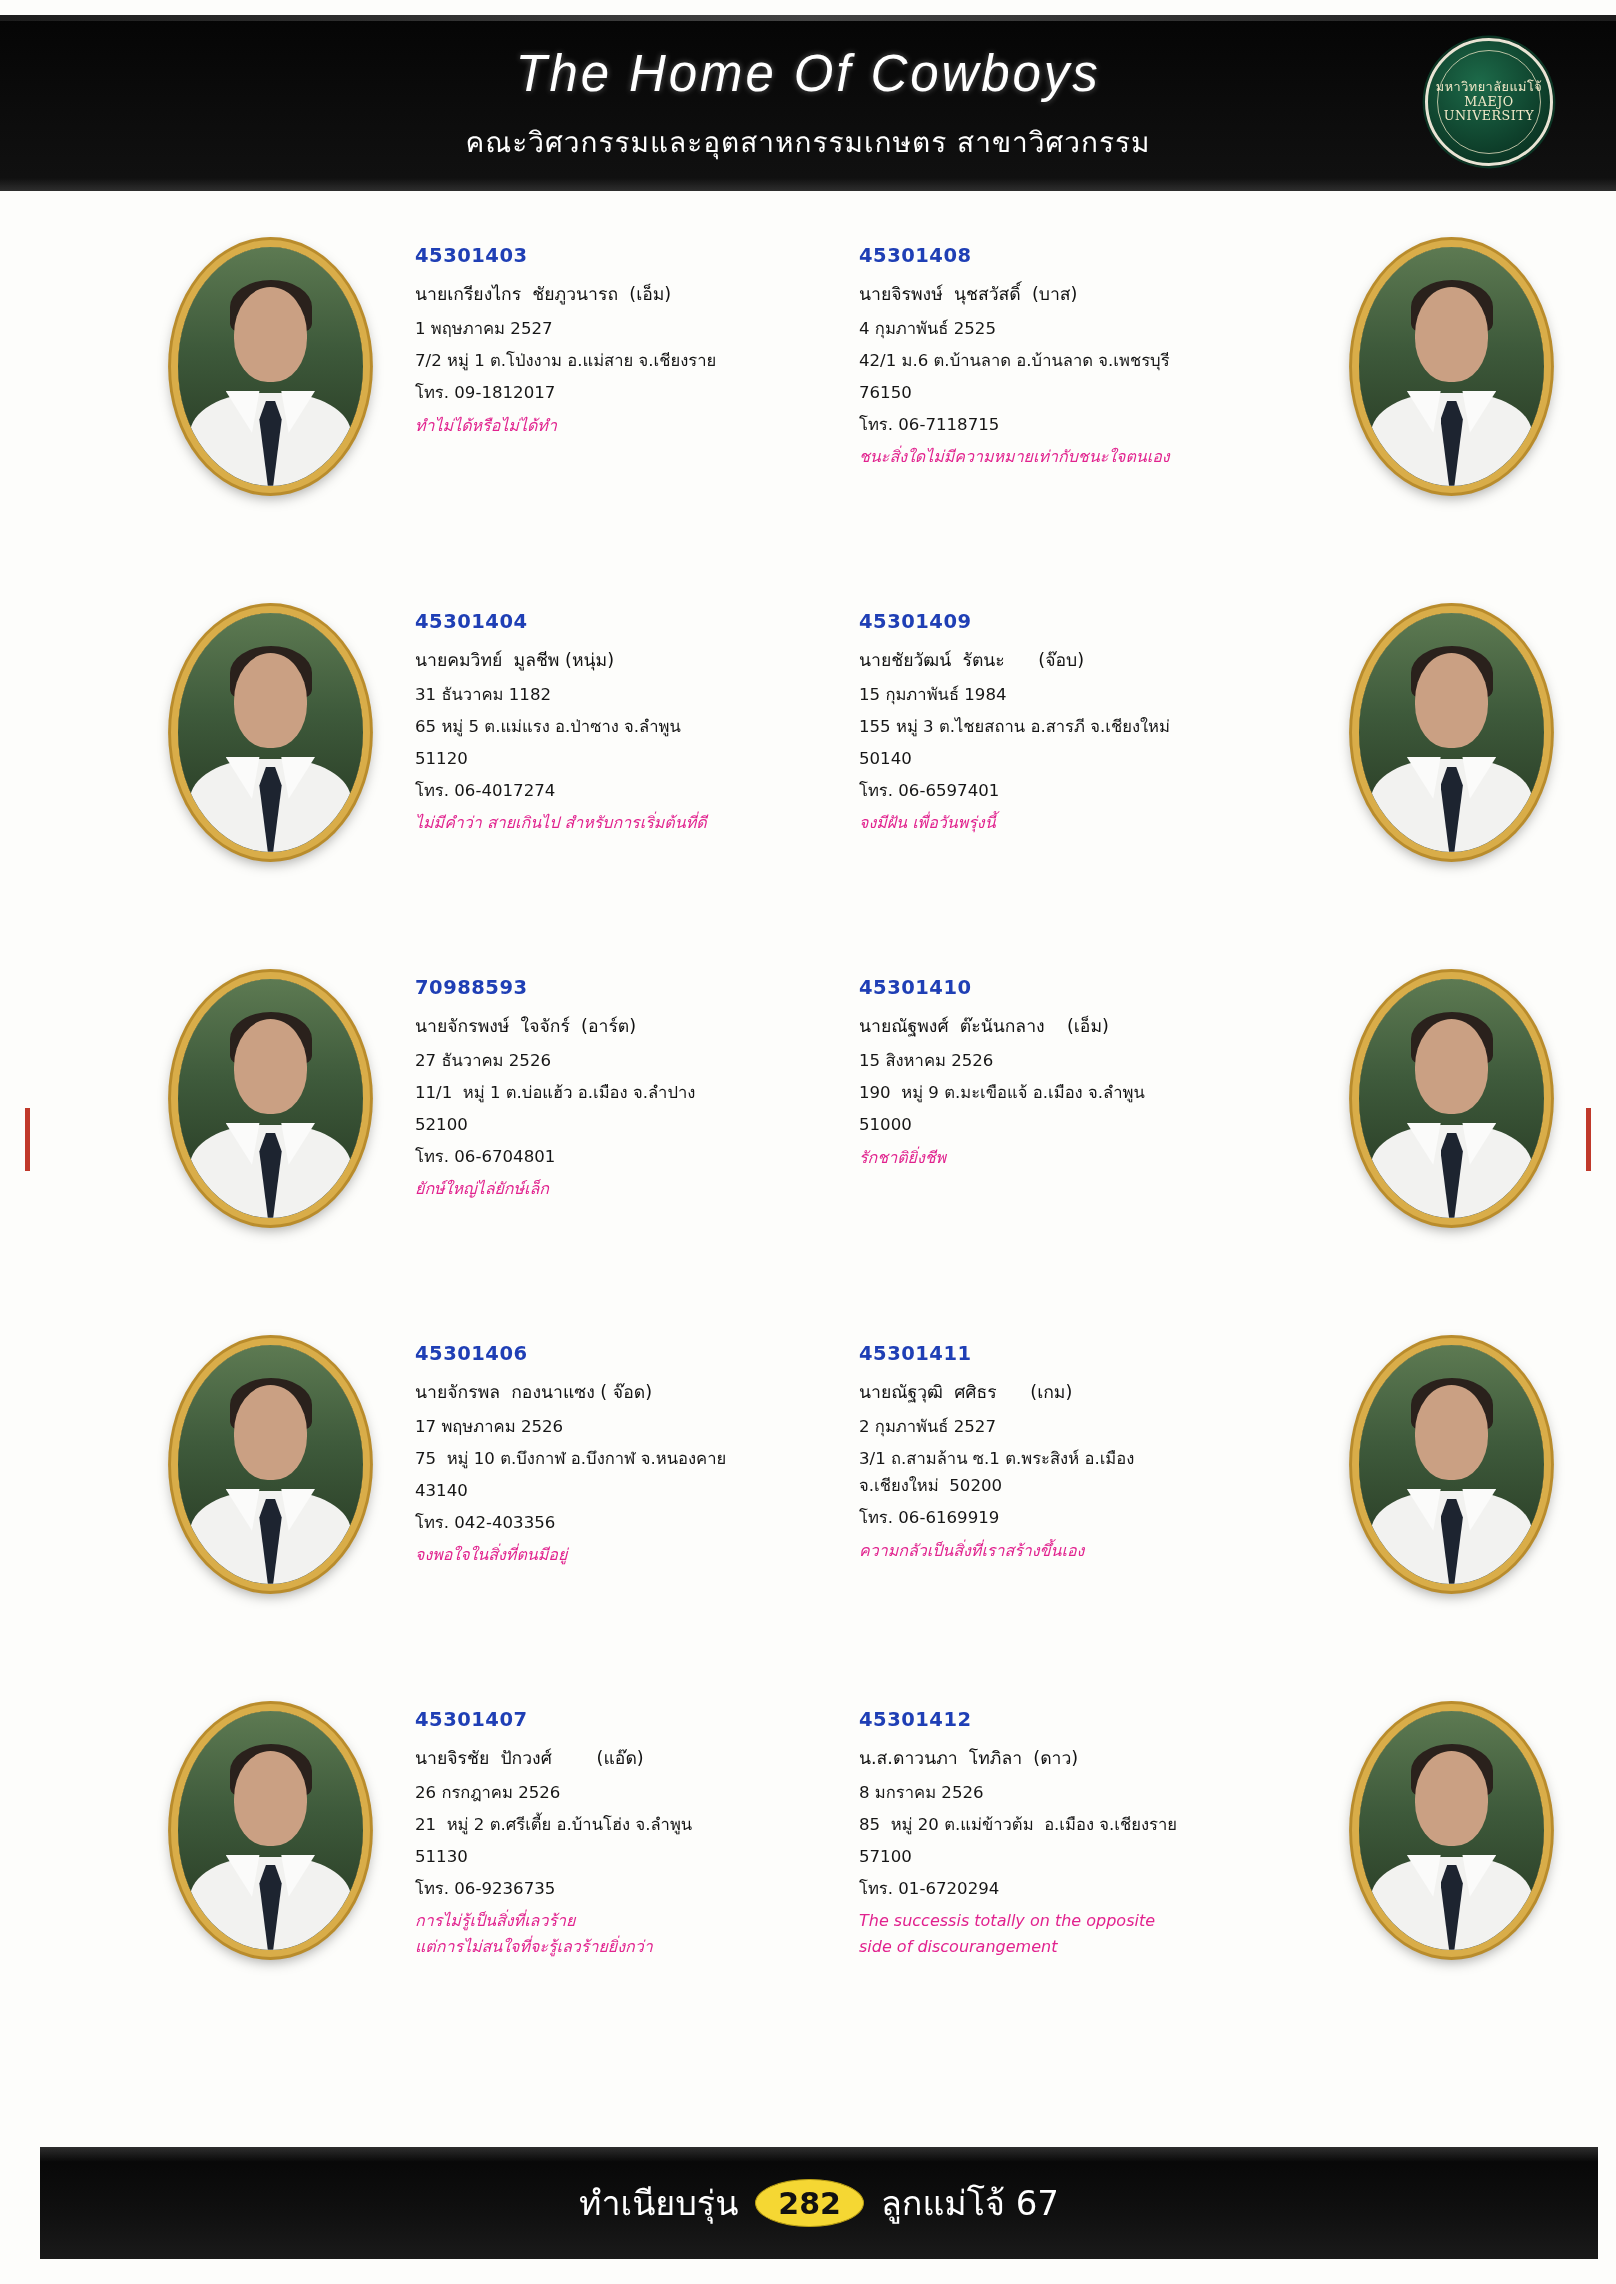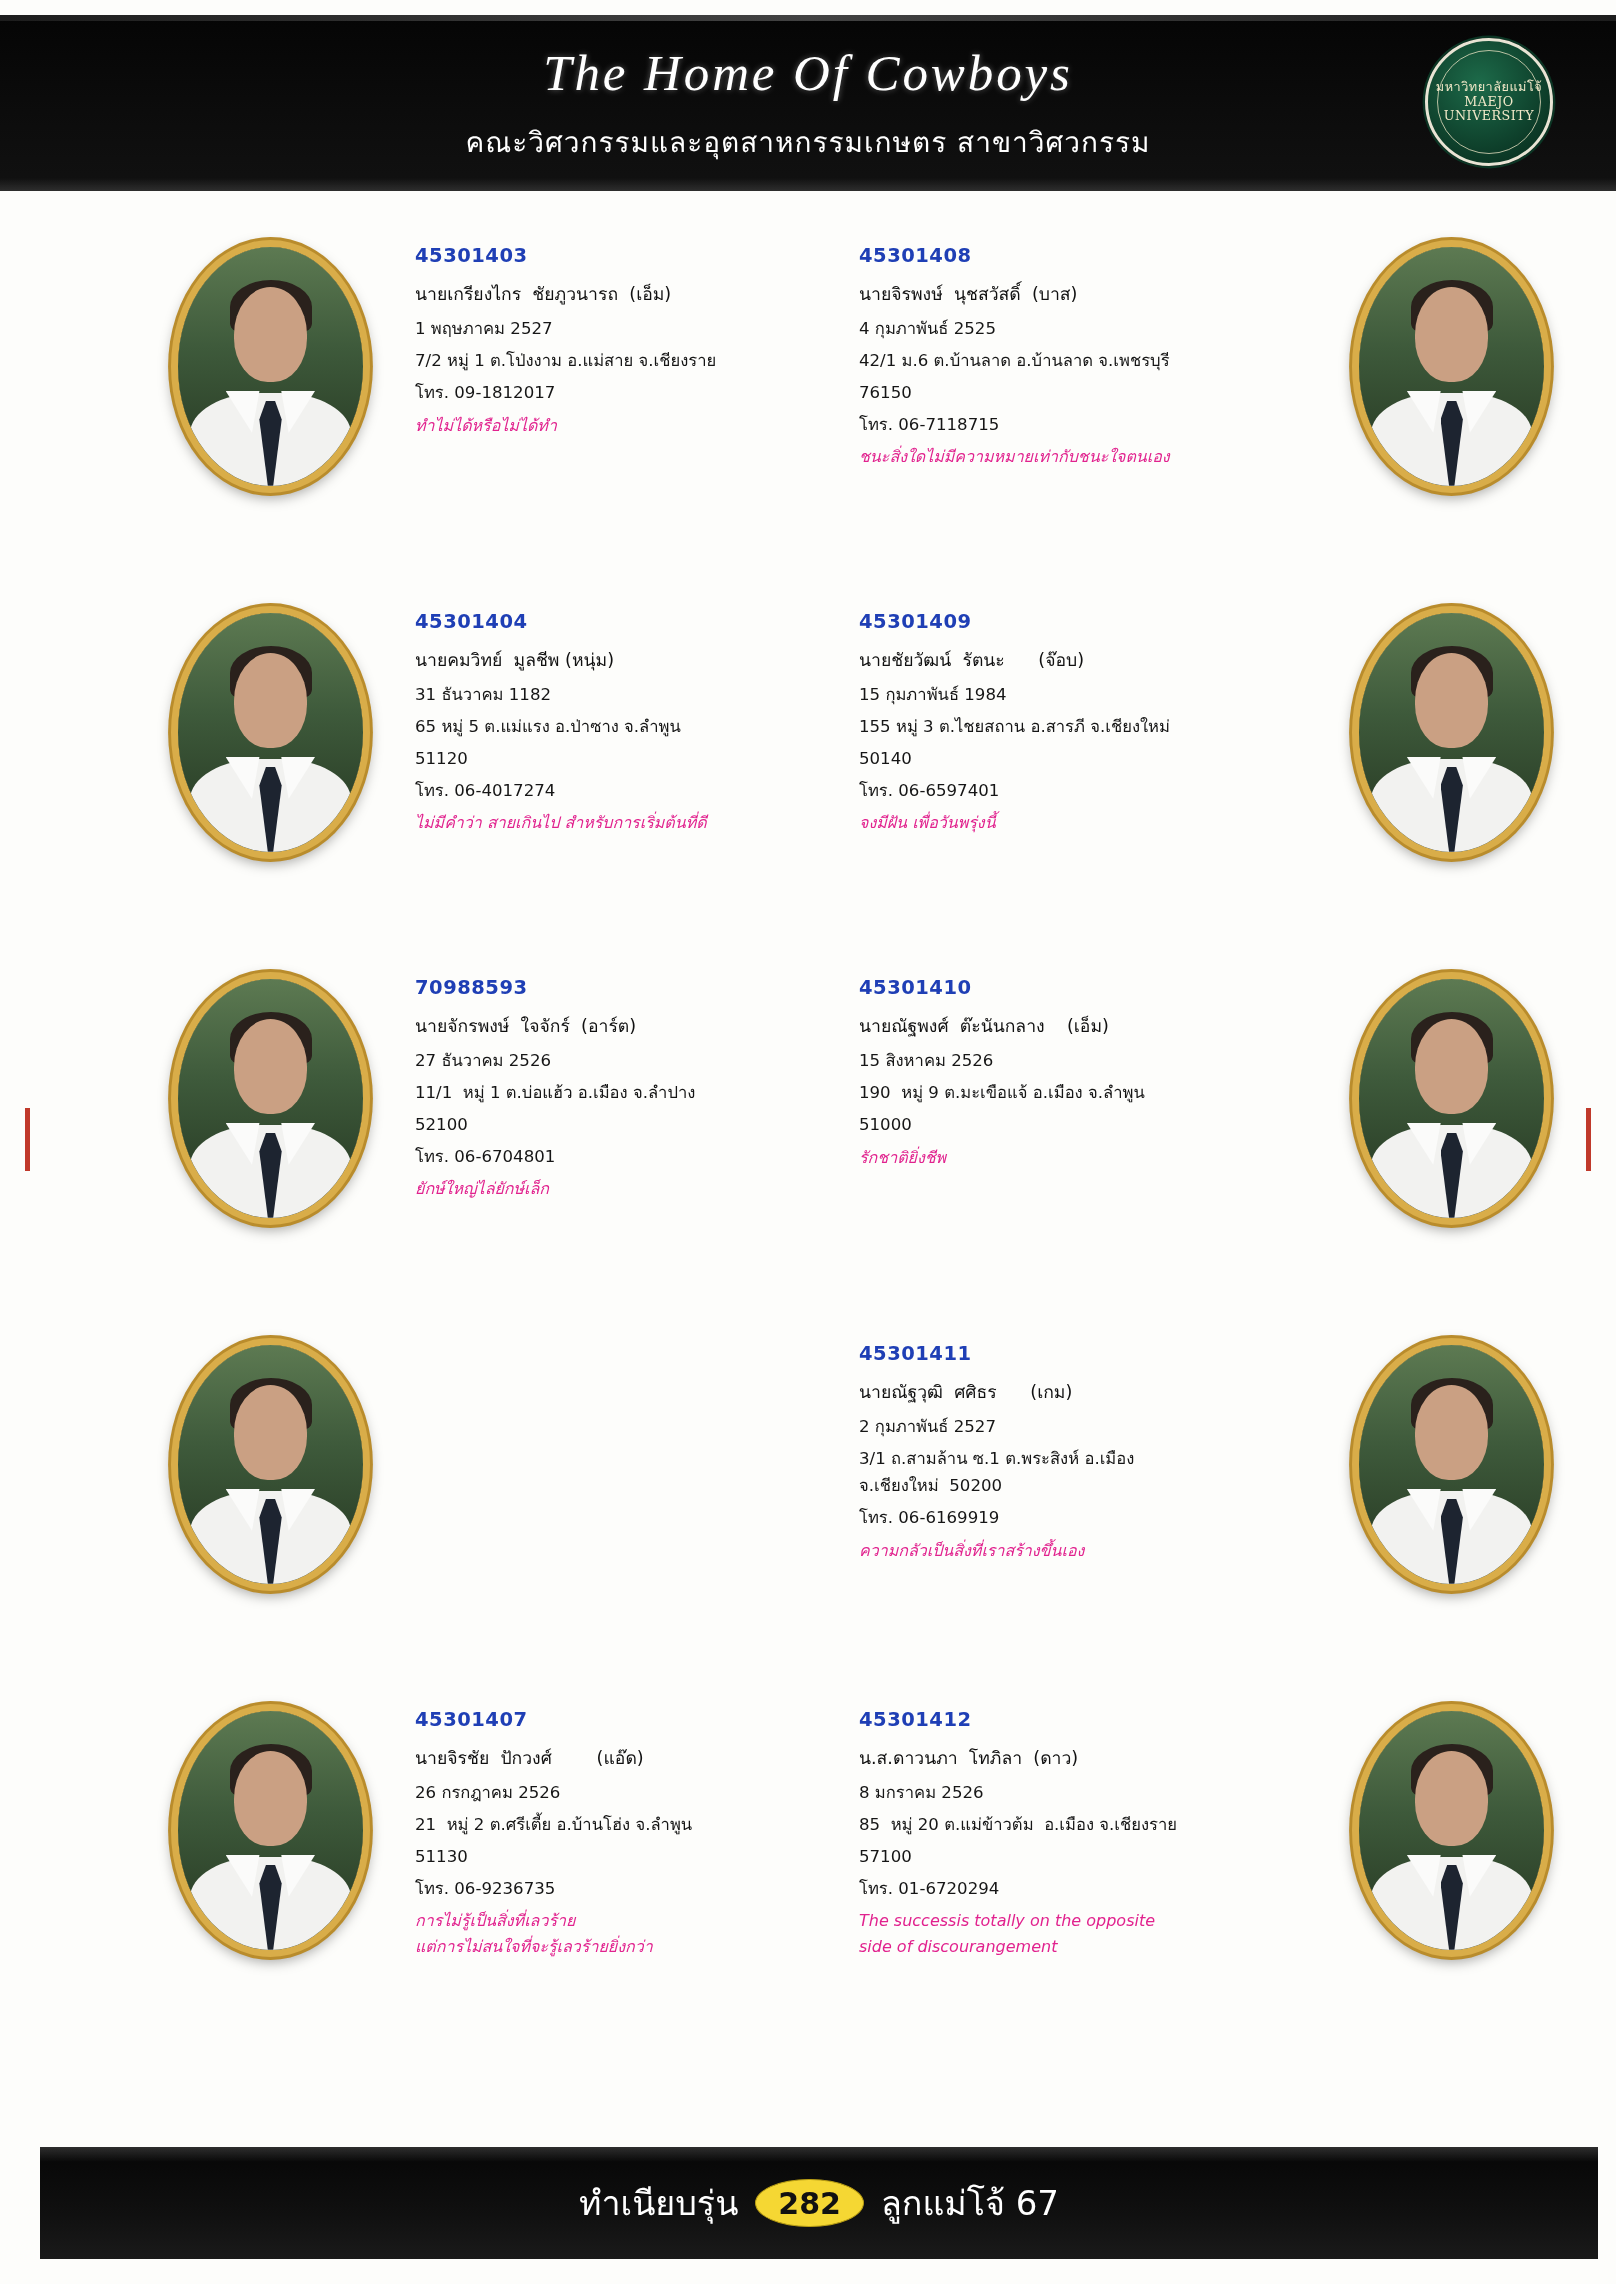--- a/index.html
+++ b/index.html
@@ -56,21 +56,21 @@
     background: linear-gradient(90deg,#2d2d2d,#6b6b6b,#2d2d2d);
     opacity: .6;
   }
   .header-title {
     position: absolute;
     left: 0;
     top: 29px;
     width: 1616px;
     text-align: center;
     color: #ffffff;
-    font-family: Liberation Serif, serif;
+    font-family: Liberation Sans, sans-serif;
     font-size: 51px;
     font-style: italic;
     letter-spacing: 2.9px;
     text-shadow: 0 0 6.8px rgba(255,255,255,.35);
   }
   .header-sub {
     position: absolute;
     left: 0;
     top: 105px;
     width: 1616px;
@@ -446,20 +446,29 @@
         <div class="portrait">
           <div class="photo">
               <div class="ph-body"></div>
               <div class="ph-collar-l"></div>
               <div class="ph-collar-r"></div>
               <div class="ph-tie"></div>
               <div class="ph-hair"></div>
               <div class="ph-head"></div>
             </div>
         </div>
+        <div class="info">
+          <div class="student-id">45301406</div>
+          <div class="student-name">นายจักรพล  กองนาแซง ( จ๊อด)</div>
+          <div class="line">17 พฤษภาคม 2526</div>
+          <div class="line">75  หมู่ 10 ต.บึงกาฬ อ.บึงกาฬ จ.หนองคาย</div>
+          <div class="line">43140</div>
+          <div class="line">โทร. 042-403356</div>
+          <div class="motto">จงพอใจในสิ่งที่ตนมีอยู่</div>
+        </div>
       </div>
       <div class="entry right">
         <div class="portrait">
           <div class="photo">
               <div class="ph-body"></div>
               <div class="ph-collar-l"></div>
               <div class="ph-collar-r"></div>
               <div class="ph-tie"></div>
               <div class="ph-hair"></div>
               <div class="ph-head"></div>

